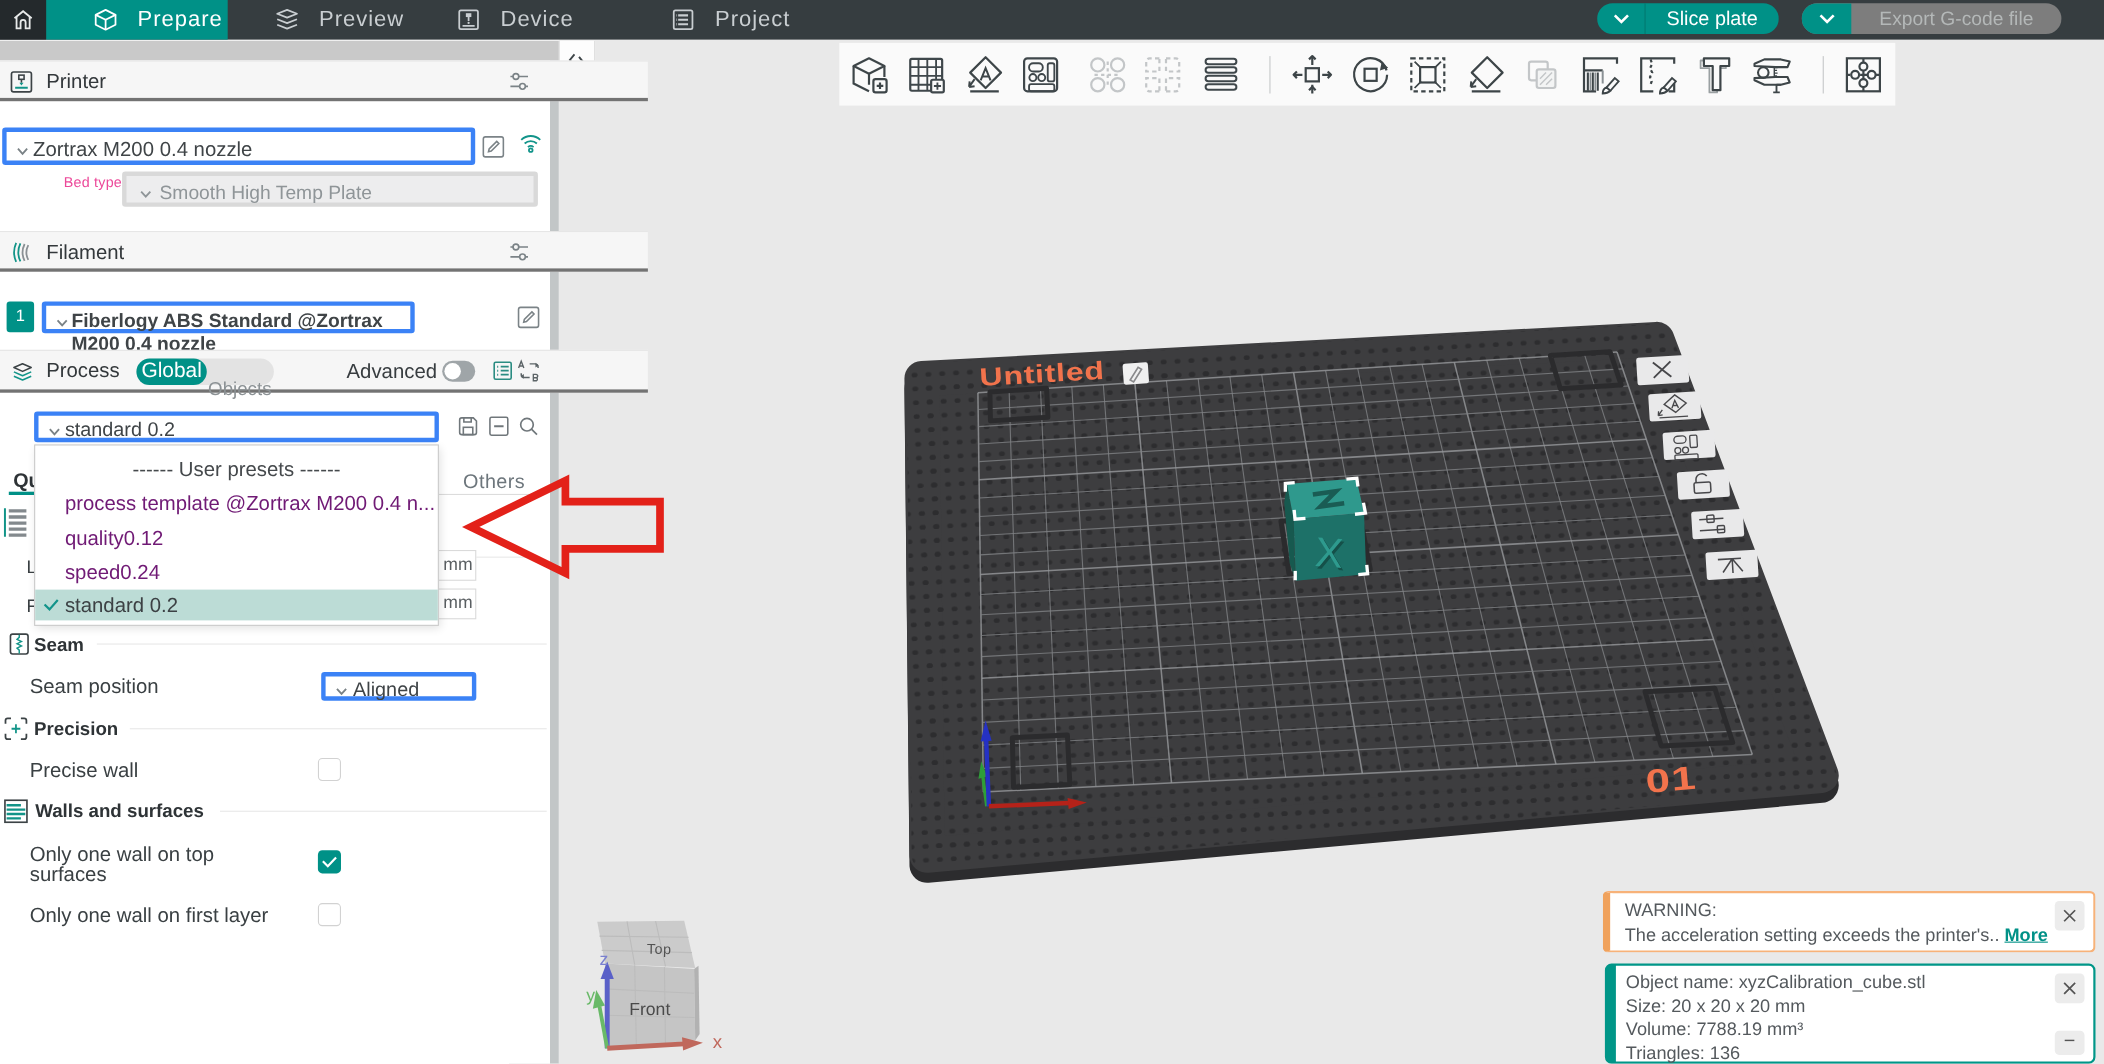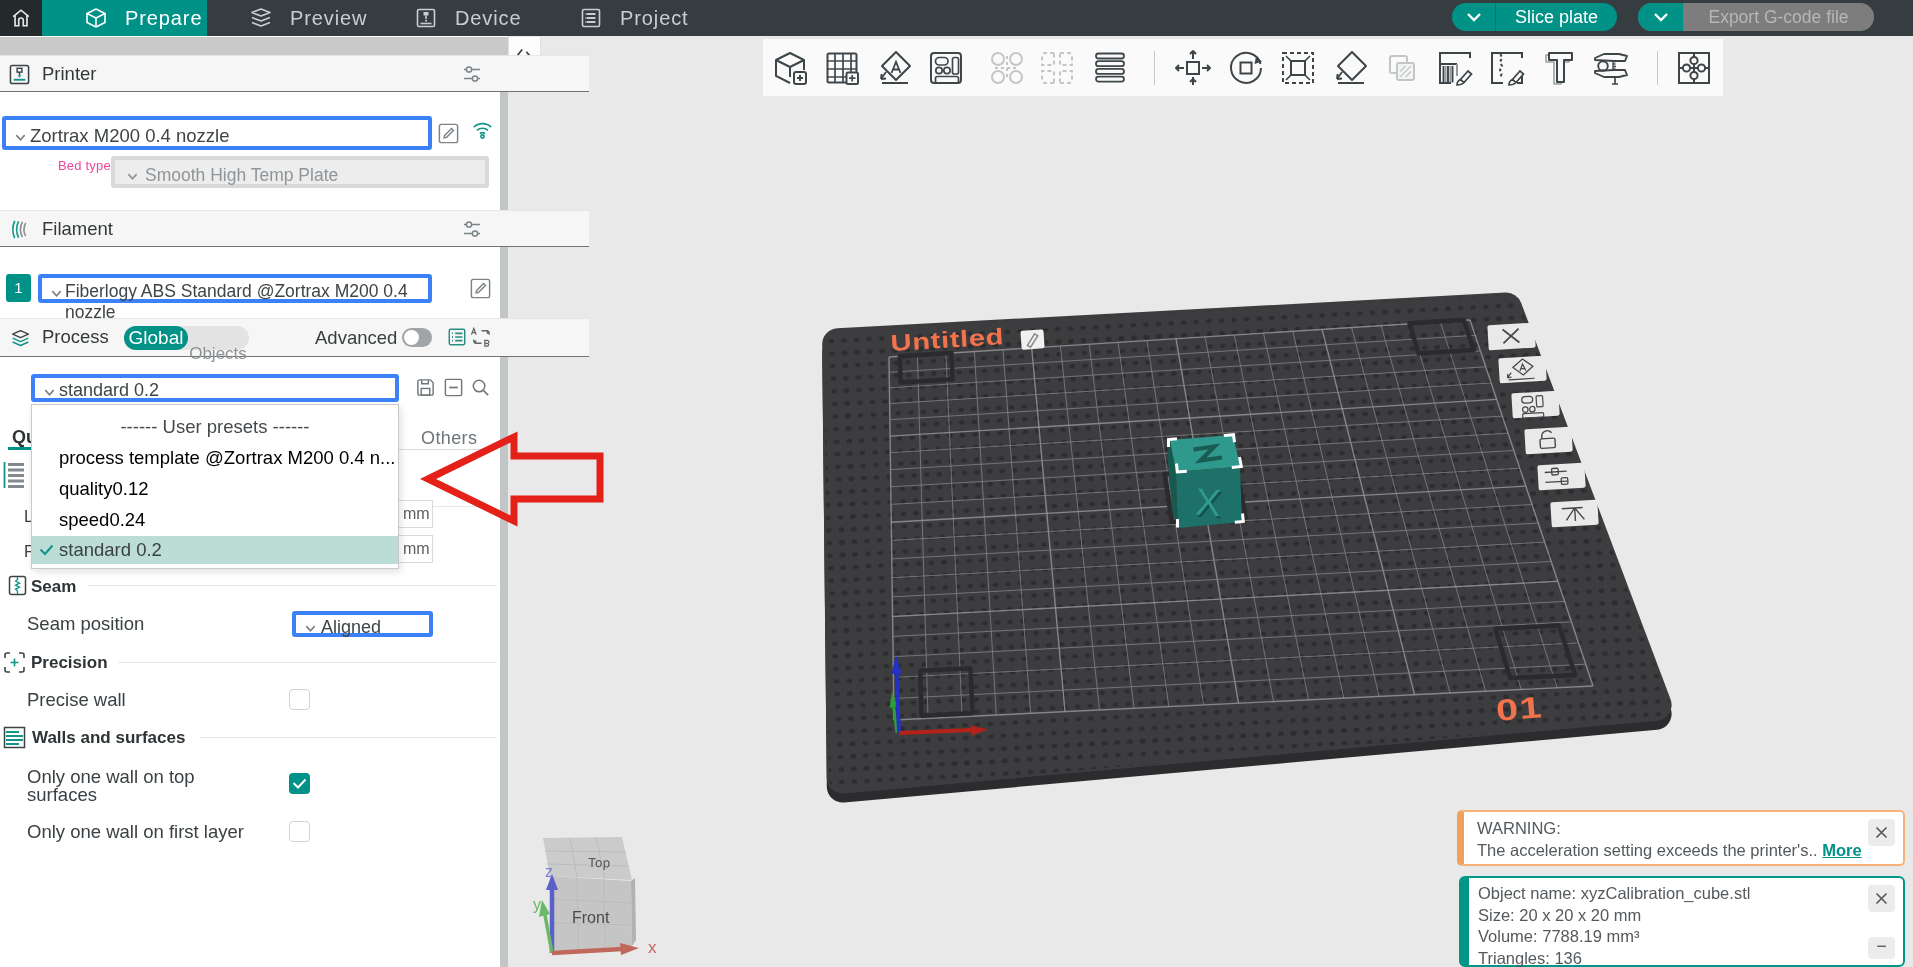--- a/index.html
+++ b/index.html
@@ -7,36 +7,36 @@
 body{font-family:"Liberation Sans",sans-serif;position:relative;background:#e9e9e9;}
 .abs{position:absolute;}
 
 #topbar{position:absolute;left:0;top:0;width:1913px;height:36px;background:#363d40;z-index:30;}
 #homebtn{position:absolute;left:0;top:0;width:42px;height:36px;background:#24292c;}
 .tab{position:absolute;top:0;height:36px;display:flex;align-items:center;justify-content:flex-start;padding-left:42px;gap:17px;color:#c9ced1;font-size:20px;letter-spacing:0.9px;}
 .tab svg{display:block;}
 #tab-prepare{left:42px;width:165px;background:#009187;color:#fff;}
 #tab-preview{left:207px;width:165px;}
 #tab-device{left:372px;width:165px;}
-#tab-project{left:537px;width:165px;}
+#tab-project{left:567px;width:165px;}
 .pillbtn{position:absolute;top:3px;height:28px;border-radius:14px;display:flex;align-items:center;}
 
 #sidebar{position:absolute;left:0;top:36px;width:508px;height:931px;background:#fff;z-index:20;color:#3a4043;}
 #sidegray{position:absolute;left:0;top:1px;width:508px;height:18px;background:#c9c9c9;}
 #sidescroll{position:absolute;left:500px;top:19px;width:8px;height:912px;background:#c2c6c7;}
-.shead{position:absolute;left:0;width:589px;height:37px;background:#f6f6f6;border-top:1px solid #e6e6e6;border-bottom:1px solid #737373;}
+.shead{position:absolute;left:0;width:589px;height:37px;background:#f6f6f6;border-top:1px solid #e6e6e6;border-bottom:3px solid #737373;}
 .shead .t{position:absolute;left:42px;top:7px;font-size:18.5px;color:#33383b;}
 .combo{position:absolute;background:#fff;border:4px solid #3b82f6;border-radius:3px;font-size:17.5px;color:#3f4447;}
 .caret{position:absolute;width:13px;height:13px;}
 .hr{position:absolute;height:1px;background:#e8e8e8;}
 .bold{font-weight:bold;}
 .cb{position:absolute;width:21px;height:21px;border:1px solid #d2d2d2;border-radius:4px;background:#fff;}
 .lab{position:absolute;font-size:18.5px;color:#3a4043;}
 #ddpanel{position:absolute;left:31px;top:368px;width:368px;background:#fff;border:1px solid #c9c9c9;z-index:5;box-shadow:2px 3px 8px rgba(0,0,0,0.12);}
-.ddi{position:absolute;left:27px;font-size:18.5px;color:#000000;}
+.ddi{position:absolute;left:27px;font-size:18.5px;color:#701a75;}
 
 #vp{position:absolute;left:508px;top:36px;width:1405px;height:931px;background:#e9e9e9;}
 #toolbar{position:absolute;left:763px;top:39px;width:960px;height:57px;background:#fafafa;z-index:10;}
 .ti{position:absolute;top:9px;width:40px;height:40px;}
 #collapse{position:absolute;left:508px;top:37px;width:33px;height:36px;background:#fdfdfd;border:1px solid #e0e0e0;border-top:none;z-index:10;color:#3a4043;}
 #notif1{position:absolute;left:1457px;top:810px;width:448px;height:56px;background:#fff;border:2px solid #f7b279;border-left:7px solid #f0a25c;border-radius:5px;z-index:25;}
 #notif2{position:absolute;left:1459px;top:876px;width:446px;height:91px;background:#fff;border:2px solid #009688;border-left:10px solid #009688;border-radius:6px;z-index:25;}
 .xbtn{position:absolute;width:27px;height:27px;background:#ececec;border-radius:4px;color:#555;text-align:center;}
 .ntxt{font-size:16.5px;color:#54595d;line-height:21.5px;}
 #redarrow{position:absolute;left:0;top:0;z-index:50;pointer-events:none;}
@@ -153,21 +153,21 @@
       </svg>
   <div class="t">Filament</div>
   <svg class="abs" style="left:461px;top:7px;" width="22" height="22" viewBox="0 0 22 22" fill="none" stroke="#7b8387" stroke-width="1.5">
         <path d="M3 6.5h16M3 15.5h16"></path>
         <circle cx="8" cy="6.5" r="2.6" fill="#f6f6f6"></circle>
         <circle cx="14" cy="15.5" r="2.6" fill="#f6f6f6"></circle>
       </svg>
  </div>
 
  <div class="abs" style="left:6px;top:238px;width:25px;height:28px;background:#009187;border-radius:3px;color:#fff;font-size:15px;text-align:center;line-height:28px;">1</div>
- <div class="combo" style="left:38px;top:238px;width:394px;height:29px;">
+ <div class="combo" style="left:38px;top:238px;width:339px;height:29px;font-weight:bold;">
   <svg class="caret" style="left:8px;top:9px;" viewBox="0 0 14 14" fill="none" stroke="#7a8286" stroke-width="1.8">
         <path d="M2.5 4.5 7 9.5 11.5 4.5"></path>
       </svg>
   <div style="position:absolute;left:23px;top:3px;">Fiberlogy ABS Standard @Zortrax M200 0.4 nozzle</div>
  </div>
  <svg class="abs" style="left:469px;top:241px;" width="23" height="23" viewBox="0 0 24 24" fill="none" stroke="#7b8387" stroke-width="1.5">
       <rect x="2.5" y="2.5" width="19" height="19" rx="2"></rect>
       <path d="M15.2 6.8l2 2L10 16l-2.6.6.6-2.6z"></path>
     </svg>
 

